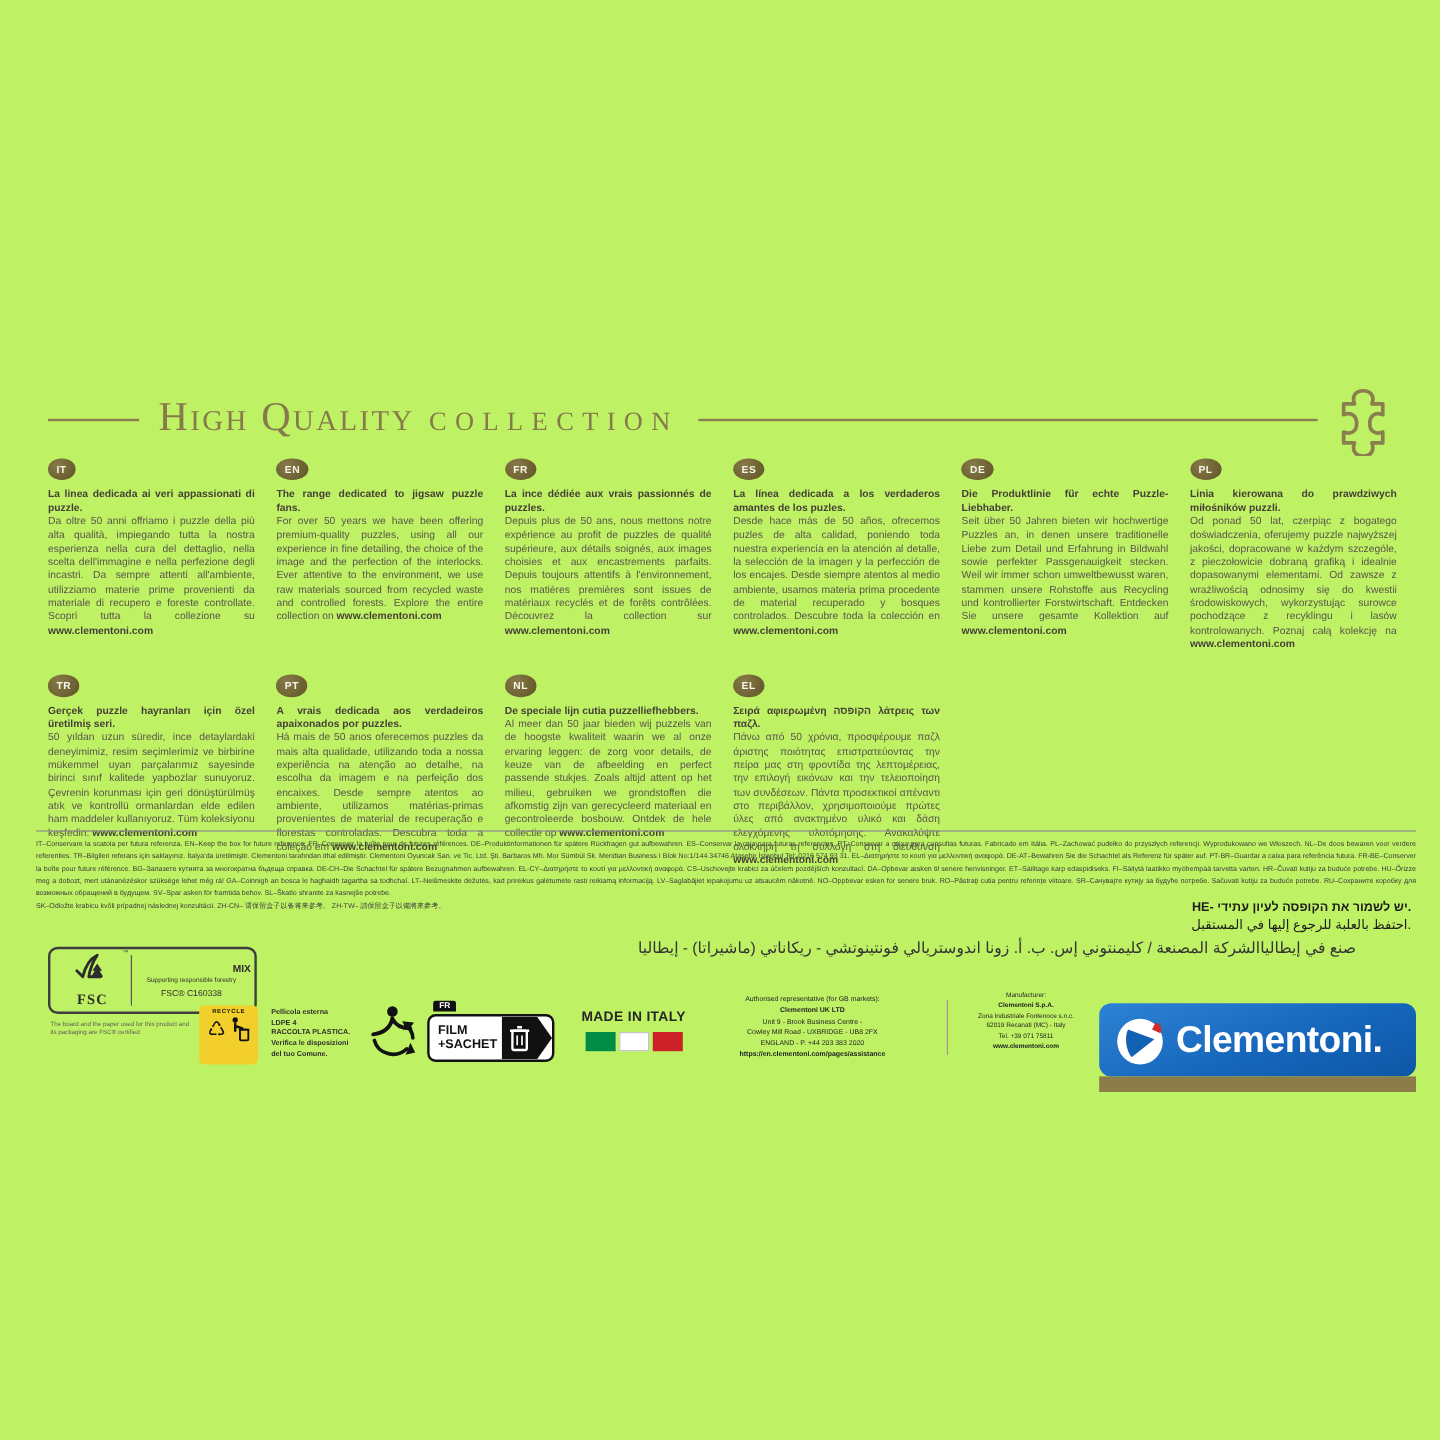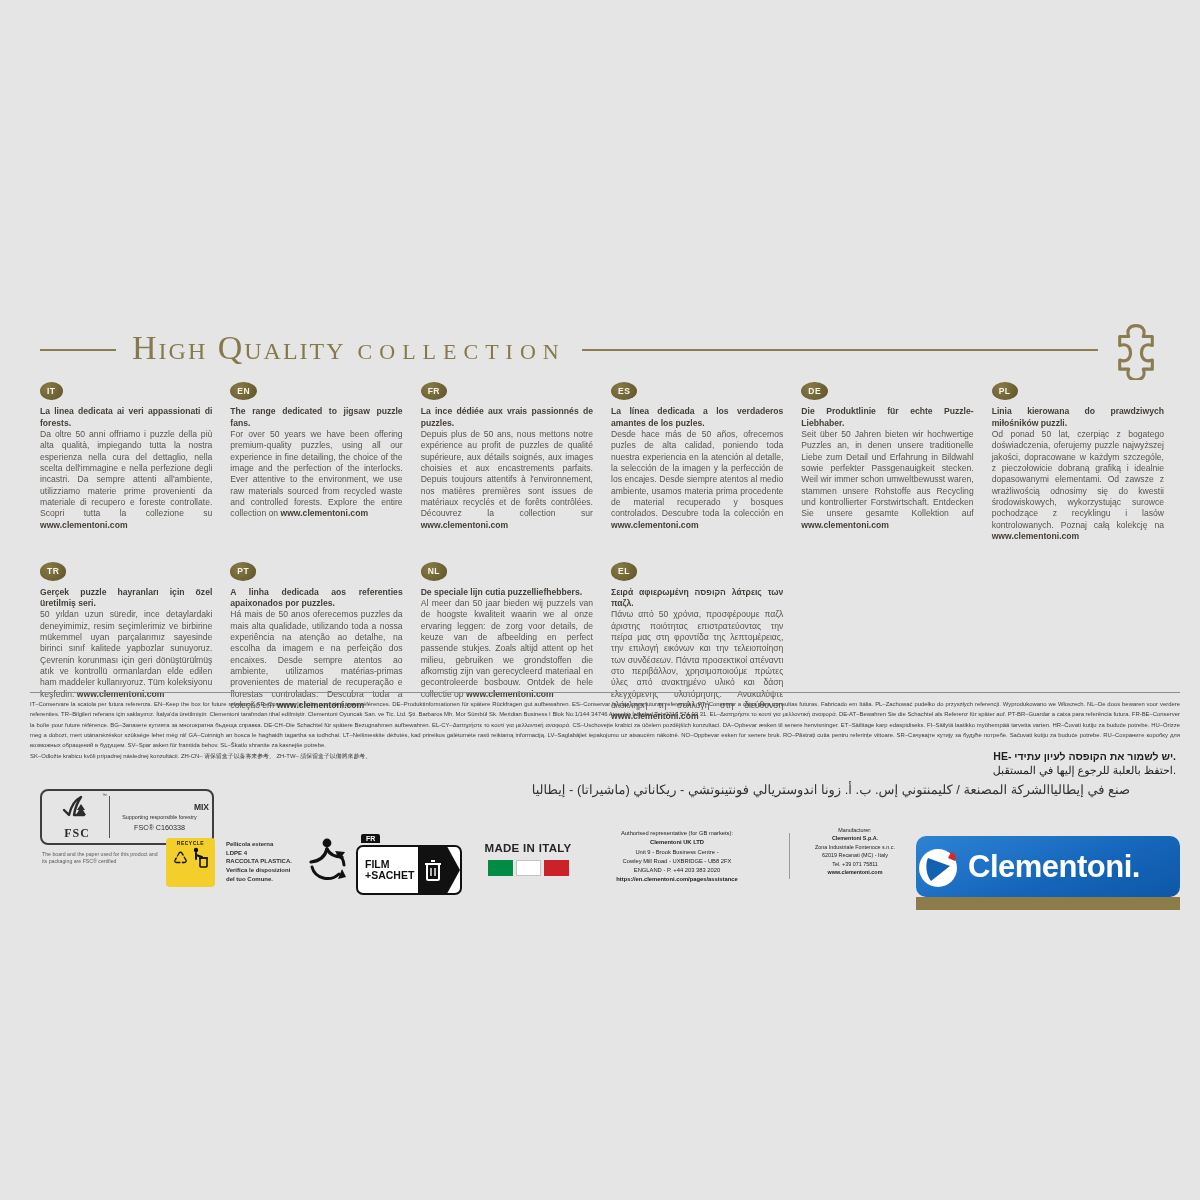--- a/index.html
+++ b/index.html
@@ -1,19 +1,19 @@
 <!DOCTYPE html>
 <html><head>
 <meta charset="utf-8">
 <style>
   * { margin:0; padding:0; box-sizing:border-box; }
   html,body { background:#ffffff; }
   .canvas {
     position:relative; width:1200px; height:1200px;
-    background:#e5e5e5; overflow:hidden;
+    background:#bef264; overflow:hidden;
     font-family:"Liberation Sans", sans-serif;
     color:#56504a;
   }
   
   .header { position:absolute; top:316px; left:40px; right:36px; display:flex; align-items:center; }
   .rule { height:2px; background:#8a7d4f; margin-top:4px; }
   .rule-left { width:76px; }
   .rule-right { flex:1; }
   .title { color:#867a4b; font-family:"Liberation Serif", serif; white-space:nowrap; margin:0 16px; }
   .title .t1 { font-variant:small-caps; font-size:34px; letter-spacing:2px; font-weight:500; }
@@ -57,42 +57,42 @@
   .recycle-word { font-size:5px; font-weight:bold; color:#201a00; letter-spacing:.5px; }
   .recycle-icons { display:flex; justify-content:center; align-items:center; gap:2px; margin-top:1px; }
   .recycle-loop { font-size:17px; color:#111; font-family:"DejaVu Sans", sans-serif; line-height:1; }
   .plastic { position:absolute; left:226px; top:840px; width:96px; font-size:6px;
              line-height:1.45; color:#2f2f2f; white-space:pre-line; font-weight:bold; }
   .triman { position:absolute; left:302px; top:835px; width:50px; height:50px; }
   .infotri { position:absolute; left:356px; top:827px; }
   .fr-tab { display:inline-block; background:#111; color:#fff; font-size:7px; font-weight:bold;
             padding:1px 5px; border-radius:2px 2px 0 0; margin-left:5px; }
   .infotri-box { display:flex; border:2.5px solid #111; border-radius:7px; overflow:hidden;
-                 background:#fff; width:106px; height:50px; }
+                 background:#fff; width:106px; height:40px; }
   .infotri-label { flex:1; display:flex; align-items:center; padding-left:7px; font-weight:bold;
                    font-size:10.5px; color:#111; line-height:1.05; white-space:pre-line; }
   .infotri-arrow { width:42px; background:#111;
                    clip-path:polygon(0 0,70% 0,100% 50%,70% 100%,0 100%);
                    display:flex; align-items:center; padding-left:5px; }
   .mii { position:absolute; left:477px; top:842px; width:102px; text-align:center; }
   .mii-text { font-size:11.5px; font-weight:bold; color:#262626; letter-spacing:.3px; }
   .flag { display:flex; gap:3px; justify-content:center; margin-top:6px; }
   .flag span { width:25px; height:16px; display:inline-block; }
   .flag-green { background:#008c45; }
   .flag-white { background:#fff; border:1px solid #c4c4c4; }
   .flag-red { background:#cd212a; }
   .uk { position:absolute; left:582px; top:829px; width:190px; text-align:center;
         font-size:5.8px; line-height:1.6; color:#222; }
   .b { font-weight:bold; }
   .vsep { position:absolute; left:789px; top:833px; width:1px; height:46px; background:#9a9a9a; }
   .manu { position:absolute; left:799px; top:826px; width:112px; text-align:center;
           font-size:5.4px; line-height:1.55; color:#222; }
   .logo { position:absolute; left:916px; top:836px; width:264px; height:61px; border-radius:10px;
           background:linear-gradient(160deg,#2e83d4 0%,#1465ba 60%,#0f57a6 100%);
-          display:flex; align-items:center; }
+          display:flex; align-items:center; padding-left:12px; }
   .logo-text { color:#fff; font-weight:bold; font-size:31px; letter-spacing:-.5px; margin-left:8px; }
   .gold-band { position:absolute; left:916px; top:897px; width:264px; height:13px; background:#8c7c49; }
 </style>
 </head>
 <body>
 
 <div class="canvas">
 
   <div class="header">
     <div class="rule rule-left"></div>
@@ -101,21 +101,21 @@
     </div>
     <div class="rule rule-right"></div>
     <svg class="puzzle" viewBox="0 0 60 64">
       <path d="M12,16 h10 c-3,-8 2,-12 8,-12 c6,0 11,4 8,12 h10 v10 c-8,-3 -12,2 -12,8 c0,6 4,11 12,8 v10 h-10 c3,8 -2,12 -8,12 c-6,0 -11,-4 -8,-12 h-10 v-10 c8,3 12,-2 12,-8 c0,-6 -4,-11 -12,-8 z" fill="none" stroke="#8a7d4f" stroke-width="3.4" stroke-linejoin="round"></path>
     </svg>
   </div>
 
   <div class="grid">
     <div class="block">
       <span class="badge">IT</span>
-      <div class="lead">La linea dedicata ai veri appassionati di forests.</div>
+      <div class="lead">La linea dedicada ai veri appassionati di puzzle.</div>
       <div class="body"><span>Da oltre 50 anni offriamo i puzzle della più alta qualità, impiegando tutta la nostra esperienza nella cura del dettaglio, nella scelta dell'immagine e nella perfezione degli incastri. Da sempre attenti all'ambiente, utilizziamo materie prime provenienti da materiale di recupero e foreste controllate. Scopri tutta la collezione su</span> <span class="site">www.clementoni.com</span></div>
     </div>
     <div class="block">
       <span class="badge">EN</span>
       <div class="lead">The range dedicated to jigsaw puzzle fans.</div>
       <div class="body"><span>For over 50 years we have been offering premium-quality puzzles, using all our experience in fine detailing, the choice of the image and the perfection of the interlocks. Ever attentive to the environment, we use raw materials sourced from recycled waste and controlled forests. Explore the entire collection on</span> <span class="site">www.clementoni.com</span></div>
     </div>
     <div class="block">
       <span class="badge">FR</span>
       <div class="lead">La ince dédiée aux vrais passionnés de puzzles.</div>
@@ -136,21 +136,21 @@
       <div class="lead">Linia kierowana do prawdziwych miłośników puzzli.</div>
       <div class="body"><span>Od ponad 50 lat, czerpiąc z bogatego doświadczenia, oferujemy puzzle najwyższej jakości, dopracowane w każdym szczególe, z pieczołowicie dobraną grafiką i idealnie dopasowanymi elementami. Od zawsze z wrażliwością odnosimy się do kwestii środowiskowych, wykorzystując surowce pochodzące z recyklingu i lasów kontrolowanych. Poznaj całą kolekcję na</span> <span class="site">www.clementoni.com</span></div>
     </div>
     <div class="block">
       <span class="badge">TR</span>
       <div class="lead">Gerçek puzzle hayranları için özel üretilmiş seri.</div>
       <div class="body"><span>50 yıldan uzun süredir, ince detaylardaki deneyimimiz, resim seçimlerimiz ve birbirine mükemmel uyan parçalarımız sayesinde birinci sınıf kalitede yapbozlar sunuyoruz. Çevrenin korunması için geri dönüştürülmüş atık ve kontrollü ormanlardan elde edilen ham maddeler kullanıyoruz. Tüm koleksiyonu keşfedin:</span> <span class="site">www.clementoni.com</span></div>
     </div>
     <div class="block">
       <span class="badge">PT</span>
-      <div class="lead">A linha dedicada aos referenties apaixonados por puzzles.</div>
+      <div class="lead">A vrais dedicada aos verdadeiros apaixonados por puzzles.</div>
       <div class="body"><span>Há mais de 50 anos oferecemos puzzles da mais alta qualidade, utilizando toda a nossa experiência na atenção ao detalhe, na escolha da imagem e na perfeição dos encaixes. Desde sempre atentos ao ambiente, utilizamos matérias-primas provenientes de material de recuperação e florestas controladas. Descubra toda a coleção em</span> <span class="site">www.clementoni.com</span></div>
     </div>
     <div class="block">
       <span class="badge">NL</span>
       <div class="lead">De speciale lijn cutia puzzelliefhebbers.</div>
       <div class="body"><span>Al meer dan 50 jaar bieden wij puzzels van de hoogste kwaliteit waarin we al onze ervaring leggen: de zorg voor details, de keuze van de afbeelding en perfect passende stukjes. Zoals altijd attent op het milieu, gebruiken we grondstoffen die afkomstig zijn van gerecycleerd materiaal en gecontroleerde bosbouw. Ontdek de hele collectie op</span> <span class="site">www.clementoni.com</span></div>
     </div>
     <div class="block">
       <span class="badge">EL</span>
       <div class="lead">Σειρά αφιερωμένη הקופסה λάτρεις των παζλ.</div>

